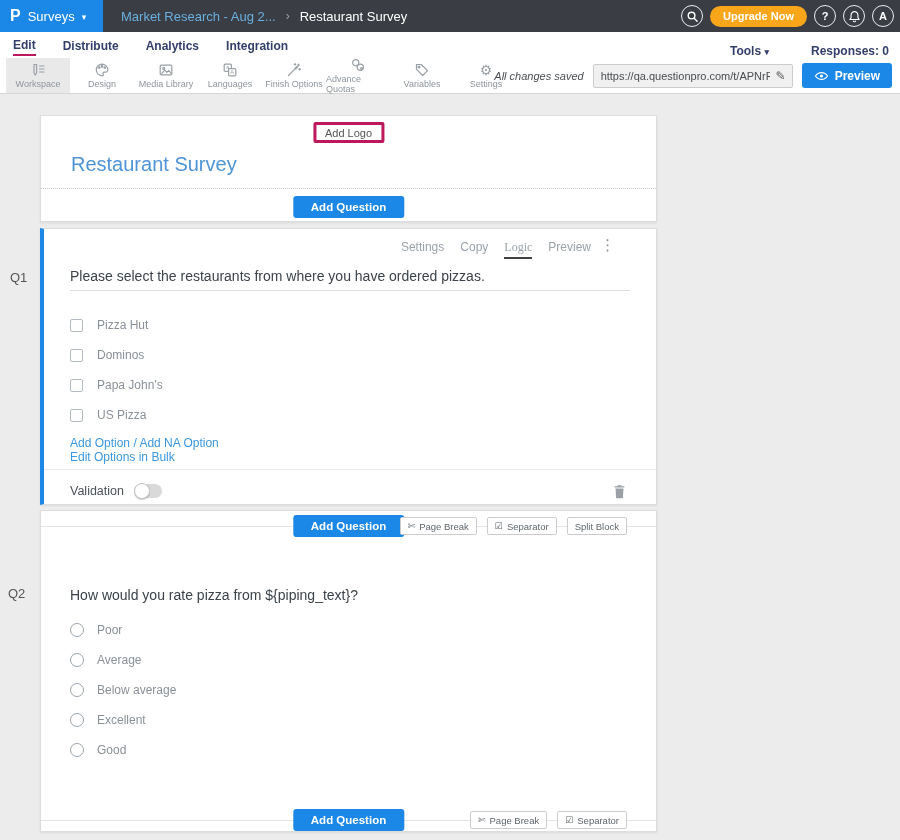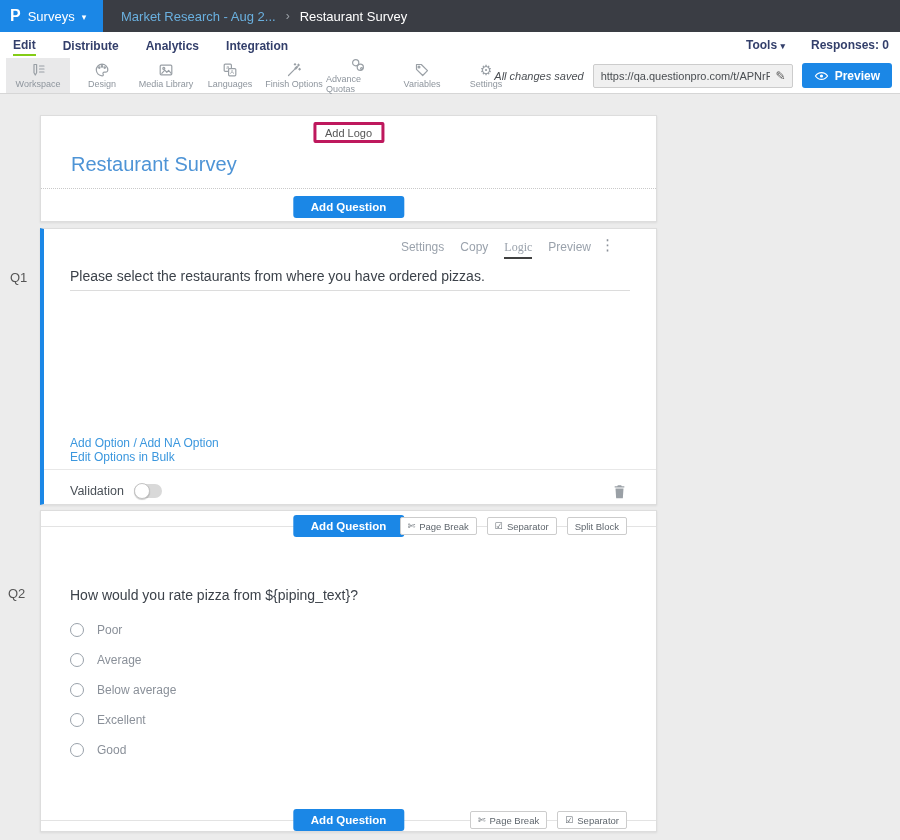--- a/index.html
+++ b/index.html
@@ -25,23 +25,23 @@
     border-radius:50%; color:#fff; display:flex; align-items:center; justify-content:center;
     font-size:11px; font-weight:bold; cursor:pointer; background:transparent; }
   .upgrade { height:21px; border:none; border-radius:11px; background:#f9a61a; color:#fff;
     font-size:11px; font-weight:bold; padding:0 13px; font-family:inherit; cursor:pointer; }
 
   
   .subnav { position:absolute; top:32px; left:0; right:0; height:26px; background:#fff;
     display:flex; align-items:center; padding-left:13px; gap:27px; }
   .subnav-item { font-size:12px; font-weight:bold; color:#333f6b; padding:4px 0 2px;
     cursor:pointer; }
-  .subnav-item.active { border-bottom:2px solid #84cc16; }
+  .subnav-item.active { border-bottom:2px solid #be185d; }
   .subnav-right { position:absolute; right:11px; top:0; height:26px; display:flex;
-    align-items:center; gap:26px; }
+    align-items:flex-end; gap:42px; }
   .subnav-right .nav-link { font-size:12px; font-weight:bold; color:#333f6b; cursor:pointer; }
   .subnav-right .caret { font-size:9px; }
 
   
   .toolbar { position:absolute; top:58px; left:0; right:0; height:36px; background:#fff;
     border-bottom:1px solid #d6d6d6; display:flex; align-items:stretch; padding-left:6px; }
   .tool-item { width:64px; display:flex; flex-direction:column; align-items:center;
     justify-content:center; gap:1px; color:#8e959d; cursor:pointer; }
   .tool-item.active { background:#e9e9ea; }
   .tool-icon { height:16px; display:flex; align-items:center; justify-content:center;
@@ -142,20 +142,37 @@
     <div class="brand">
       <span class="logo-glyph">P</span>
       <span class="brand-label">Surveys</span>
       <span class="caret">▾</span>
     </div>
     <div class="crumbs">
       <span class="crumb-folder">Market Research - Aug 2...</span>
       <span class="crumb-sep">›</span>
       <span class="crumb-current">Restaurant Survey</span>
     </div>
+    <div class="top-actions">
+      <span class="circle-btn">
+        <svg width="13" height="13" viewBox="0 0 14 14" style="stroke:#fff;fill:none;stroke-width:1.5;stroke-linecap:round">
+          <circle cx="6" cy="6" r="3.6"></circle>
+            <path d="M8.8 8.8l3.2 3.2"></path>
+        </svg>
+      </span>
+      <button class="upgrade">Upgrade Now</button>
+      <span class="circle-btn">?</span>
+      <span class="circle-btn">
+        <svg width="13" height="13" viewBox="0 0 14 14" style="stroke:#fff;fill:none;stroke-width:1.2;stroke-linecap:round;stroke-linejoin:round">
+          <path d="M7 1.8a3.7 3.7 0 0 0-3.7 3.7v2.8L2 10.2h10l-1.3-1.9V5.5A3.7 3.7 0 0 0 7 1.8z"></path>
+          <path d="M5.8 12c.2.9 2.2.9 2.4 0"></path>
+        </svg>
+      </span>
+      <span class="circle-btn">A</span>
+    </div>
   </header>
 
   <nav class="subnav">
     <span class="subnav-item active">Edit</span>
     <span class="subnav-item">Distribute</span>
     <span class="subnav-item">Analytics</span>
     <span class="subnav-item">Integration</span>
     <div class="subnav-right">
       <span class="nav-link"><span>Tools</span> <span class="caret">▾</span></span>
       <span class="nav-link">Responses: 0</span>
@@ -270,20 +287,38 @@
         <span class="q-tab">Settings</span>
         <span class="q-tab">Copy</span>
         <span class="q-tab tab-active">Logic</span>
         <span class="q-tab">Preview</span>
       </div>
       <span class="kebab">⋮</span>
 
       <div class="q-text">Please select the restaurants from where you have ordered pizzas.</div>
       <div class="q-underline"></div>
 
+      <div class="opt-list">
+        <div class="opt-row">
+          <span class="checkbox"></span>
+          <span class="opt-label">Pizza Hut</span>
+        </div>
+        <div class="opt-row">
+          <span class="checkbox"></span>
+          <span class="opt-label">Dominos</span>
+        </div>
+        <div class="opt-row">
+          <span class="checkbox"></span>
+          <span class="opt-label">Papa John's</span>
+        </div>
+        <div class="opt-row">
+          <span class="checkbox"></span>
+          <span class="opt-label">US Pizza</span>
+        </div>
+      </div>
 
       <div class="links-row">
         <span>
           <span class="link">Add Option</span><span class="link-sep"> / </span><span class="link">Add NA Option</span>
         </span>
         <span class="link">Edit Options in Bulk</span>
       </div>
 
       <div class="q1-divider"></div>
 

